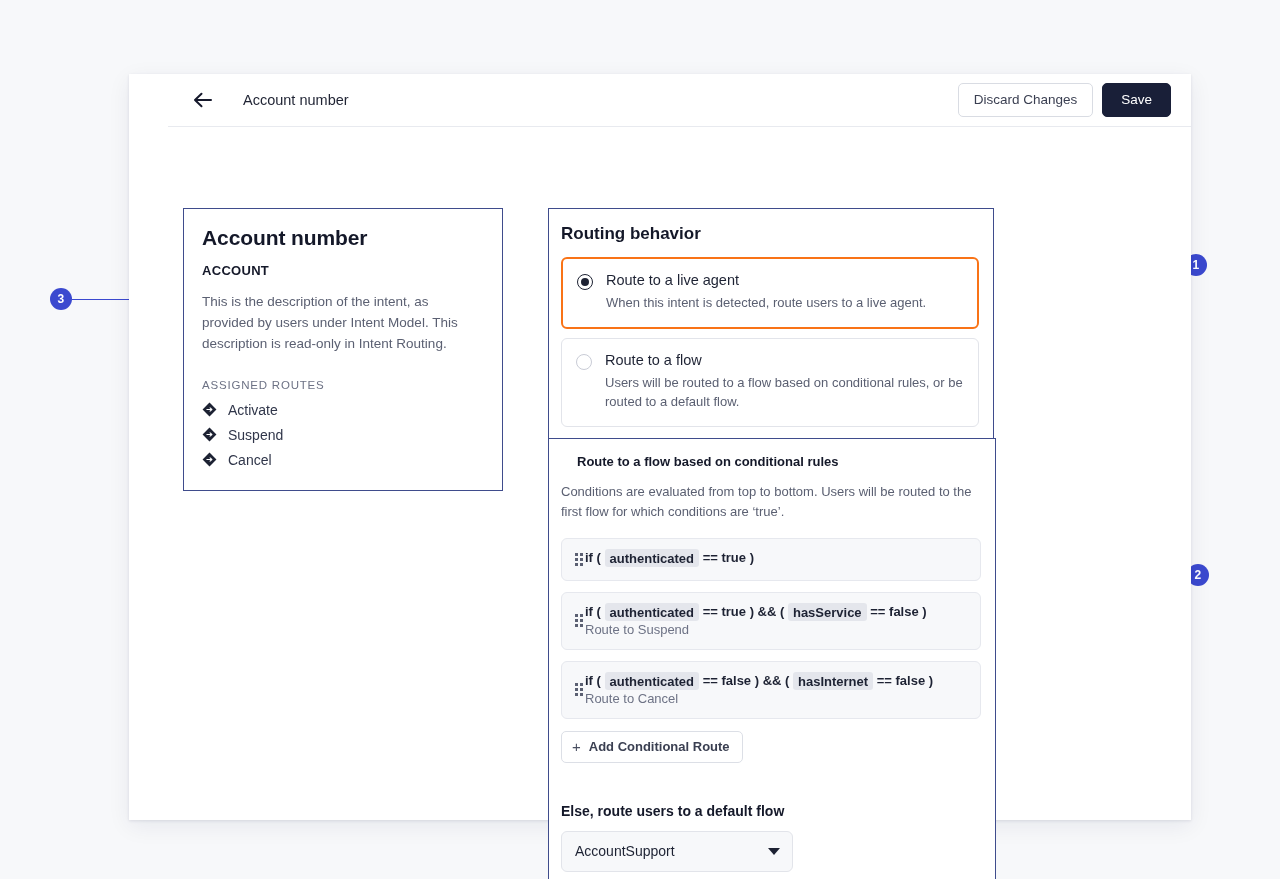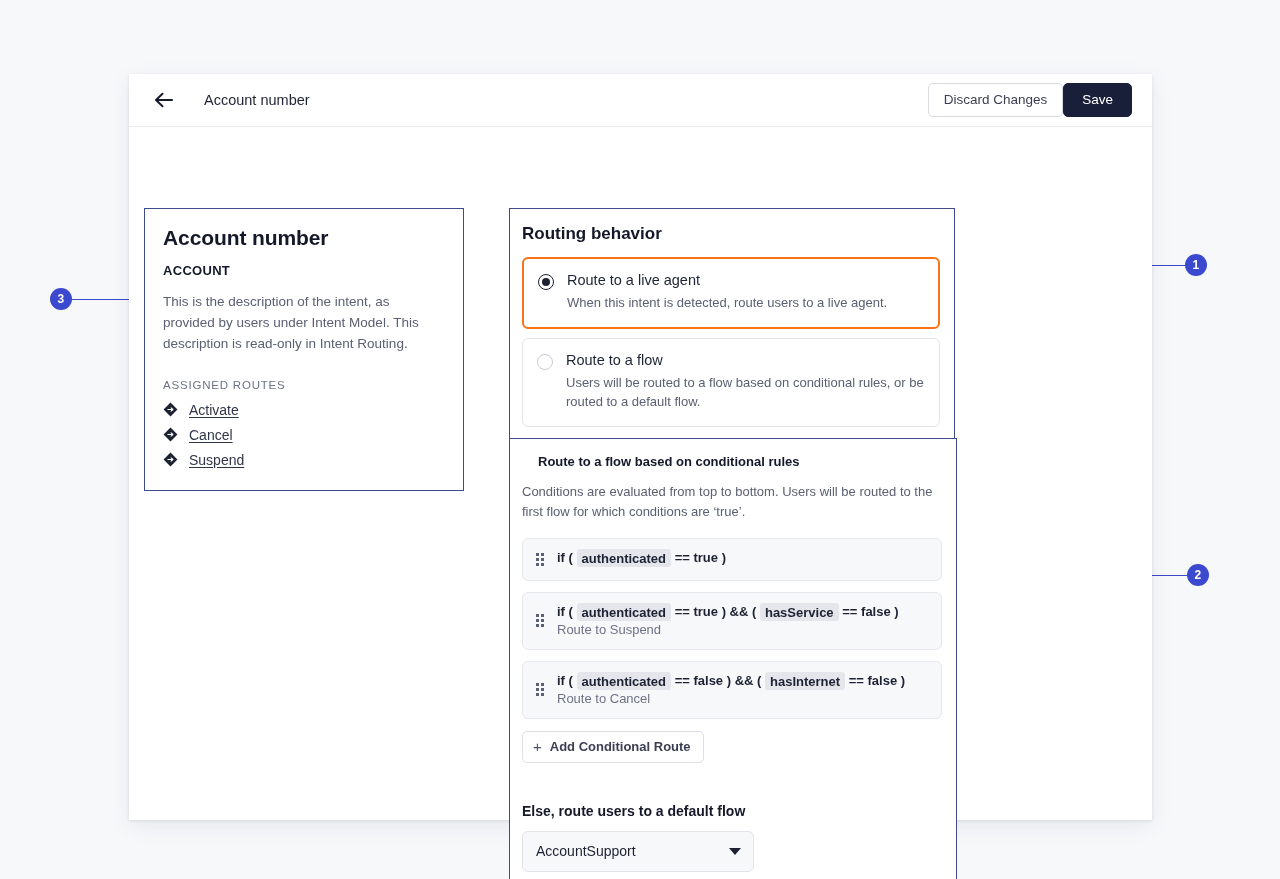--- a/index.html
+++ b/index.html
@@ -39,20 +39,21 @@
 
   
   .window {
     position: absolute;
     left: 129px;
     top: 74px;
     width: 1023px;
     height: 746px;
     background: #ffffff;
     box-shadow: 0 1px 3px rgba(16,24,64,0.10), 0 6px 22px rgba(16,24,64,0.07);
+    padding-left: 39px;
   }
   .window-header {
     height: 53px;
     border-bottom: 1px solid #e8eaef;
     display: flex;
     align-items: center;
     padding: 0 20px 0 22px;
     box-sizing: border-box;
   }
   .back-icon {
@@ -67,20 +68,21 @@
   .window-title {
     margin-left: 27px;
     font-size: 14.5px;
     color: #1f2333;
     font-weight: normal;
   }
   .header-actions {
     margin-left: auto;
     display: flex;
     align-items: flex-start;
+    gap: 9px;
   }
   .btn-secondary {
     background: #ffffff;
     border: 1px solid #d9dce3;
     border-radius: 5px;
     font-size: 13.5px;
     color: #3a3f51;
     padding: 9px 15px;
     font-family: inherit;
     cursor: pointer;
@@ -150,21 +152,20 @@
   .route-item:last-child { margin-bottom: 0; }
   .flow-icon {
     width: 15px;
     height: 15px;
     flex: 0 0 15px;
     display: block;
   }
   .route-link {
     font-size: 14px;
     color: #30364a;
-    text-decoration: underline;
     text-underline-offset: 2px;
     cursor: pointer;
   }
 
   
   .routing-panel {
     position: absolute;
     left: 380px;
     top: 81px;
     width: 446px;
@@ -250,21 +251,20 @@
     line-height: 1.55;
     color: #5b6072;
     margin-bottom: 16px;
   }
   .rule-row {
     background: #f7f8fa;
     border: 1px solid #e6e8ee;
     border-radius: 6px;
     display: flex;
     align-items: center;
-    gap: 11px;
     padding: 11px 13px 12px 13px;
     margin-bottom: 11px;
   }
   .drag-handle {
     width: 10px;
     flex: 0 0 10px;
     display: grid;
     grid-template-columns: repeat(2, 3px);
     grid-template-rows: repeat(3, 3px);
     gap: 2px;
@@ -393,28 +393,28 @@
           <path d="M8 0.6 L15.4 8 L8 15.4 L0.6 8 Z" fill="#1d2233"></path>
           <path d="M5.2 8 H10.4 M8.6 6.2 L10.6 8 L8.6 9.8" stroke="#ffffff" stroke-width="1.1" fill="none" stroke-linecap="round" stroke-linejoin="round"></path>
         </svg>
         <span class="route-link">Activate</span>
       </div>
       <div class="route-item">
         <svg class="flow-icon" viewBox="0 0 16 16" aria-hidden="true">
           <path d="M8 0.6 L15.4 8 L8 15.4 L0.6 8 Z" fill="#1d2233"></path>
           <path d="M5.2 8 H10.4 M8.6 6.2 L10.6 8 L8.6 9.8" stroke="#ffffff" stroke-width="1.1" fill="none" stroke-linecap="round" stroke-linejoin="round"></path>
         </svg>
-        <span class="route-link">Cancel</span>
+        <span class="route-link">Suspend</span>
       </div>
       <div class="route-item">
         <svg class="flow-icon" viewBox="0 0 16 16" aria-hidden="true">
           <path d="M8 0.6 L15.4 8 L8 15.4 L0.6 8 Z" fill="#1d2233"></path>
           <path d="M5.2 8 H10.4 M8.6 6.2 L10.6 8 L8.6 9.8" stroke="#ffffff" stroke-width="1.1" fill="none" stroke-linecap="round" stroke-linejoin="round"></path>
         </svg>
-        <span class="route-link">Suspend</span>
+        <span class="route-link">Cancel</span>
       </div>
     </div>
 
     <div class="routing-panel">
       <h2 class="panel-heading">Routing behavior</h2>
 
       <div class="radio-card">
         <span class="radio-outer on"></span>
         <div class="radio-text">
           <div class="radio-title">Route to a live agent</div>

